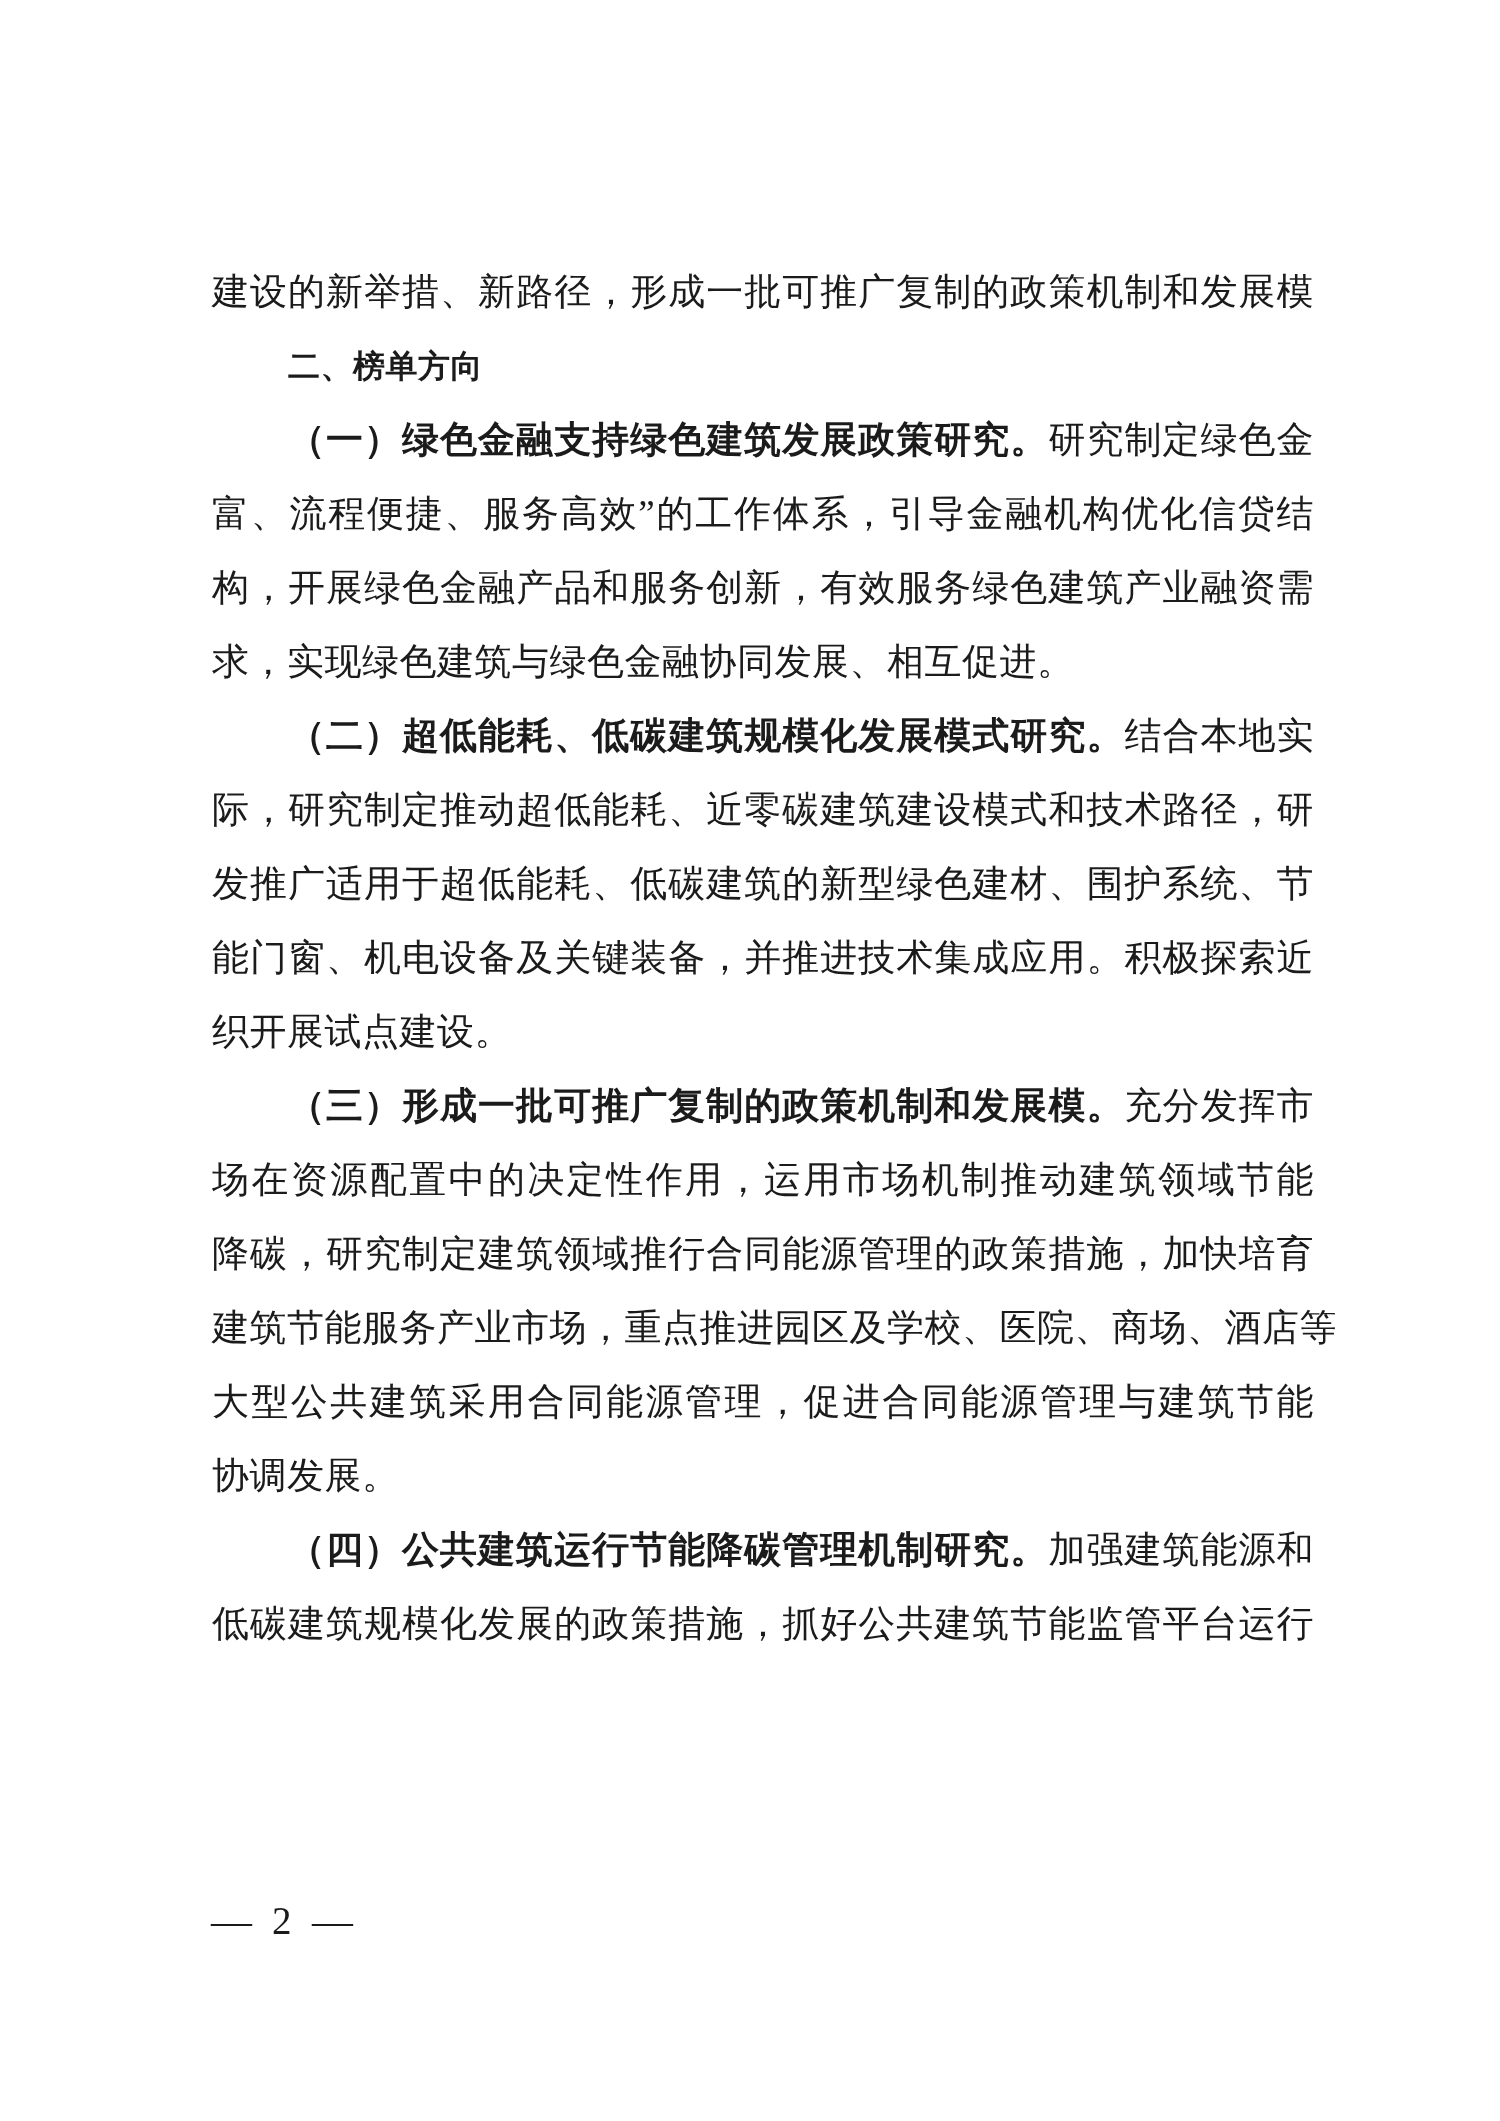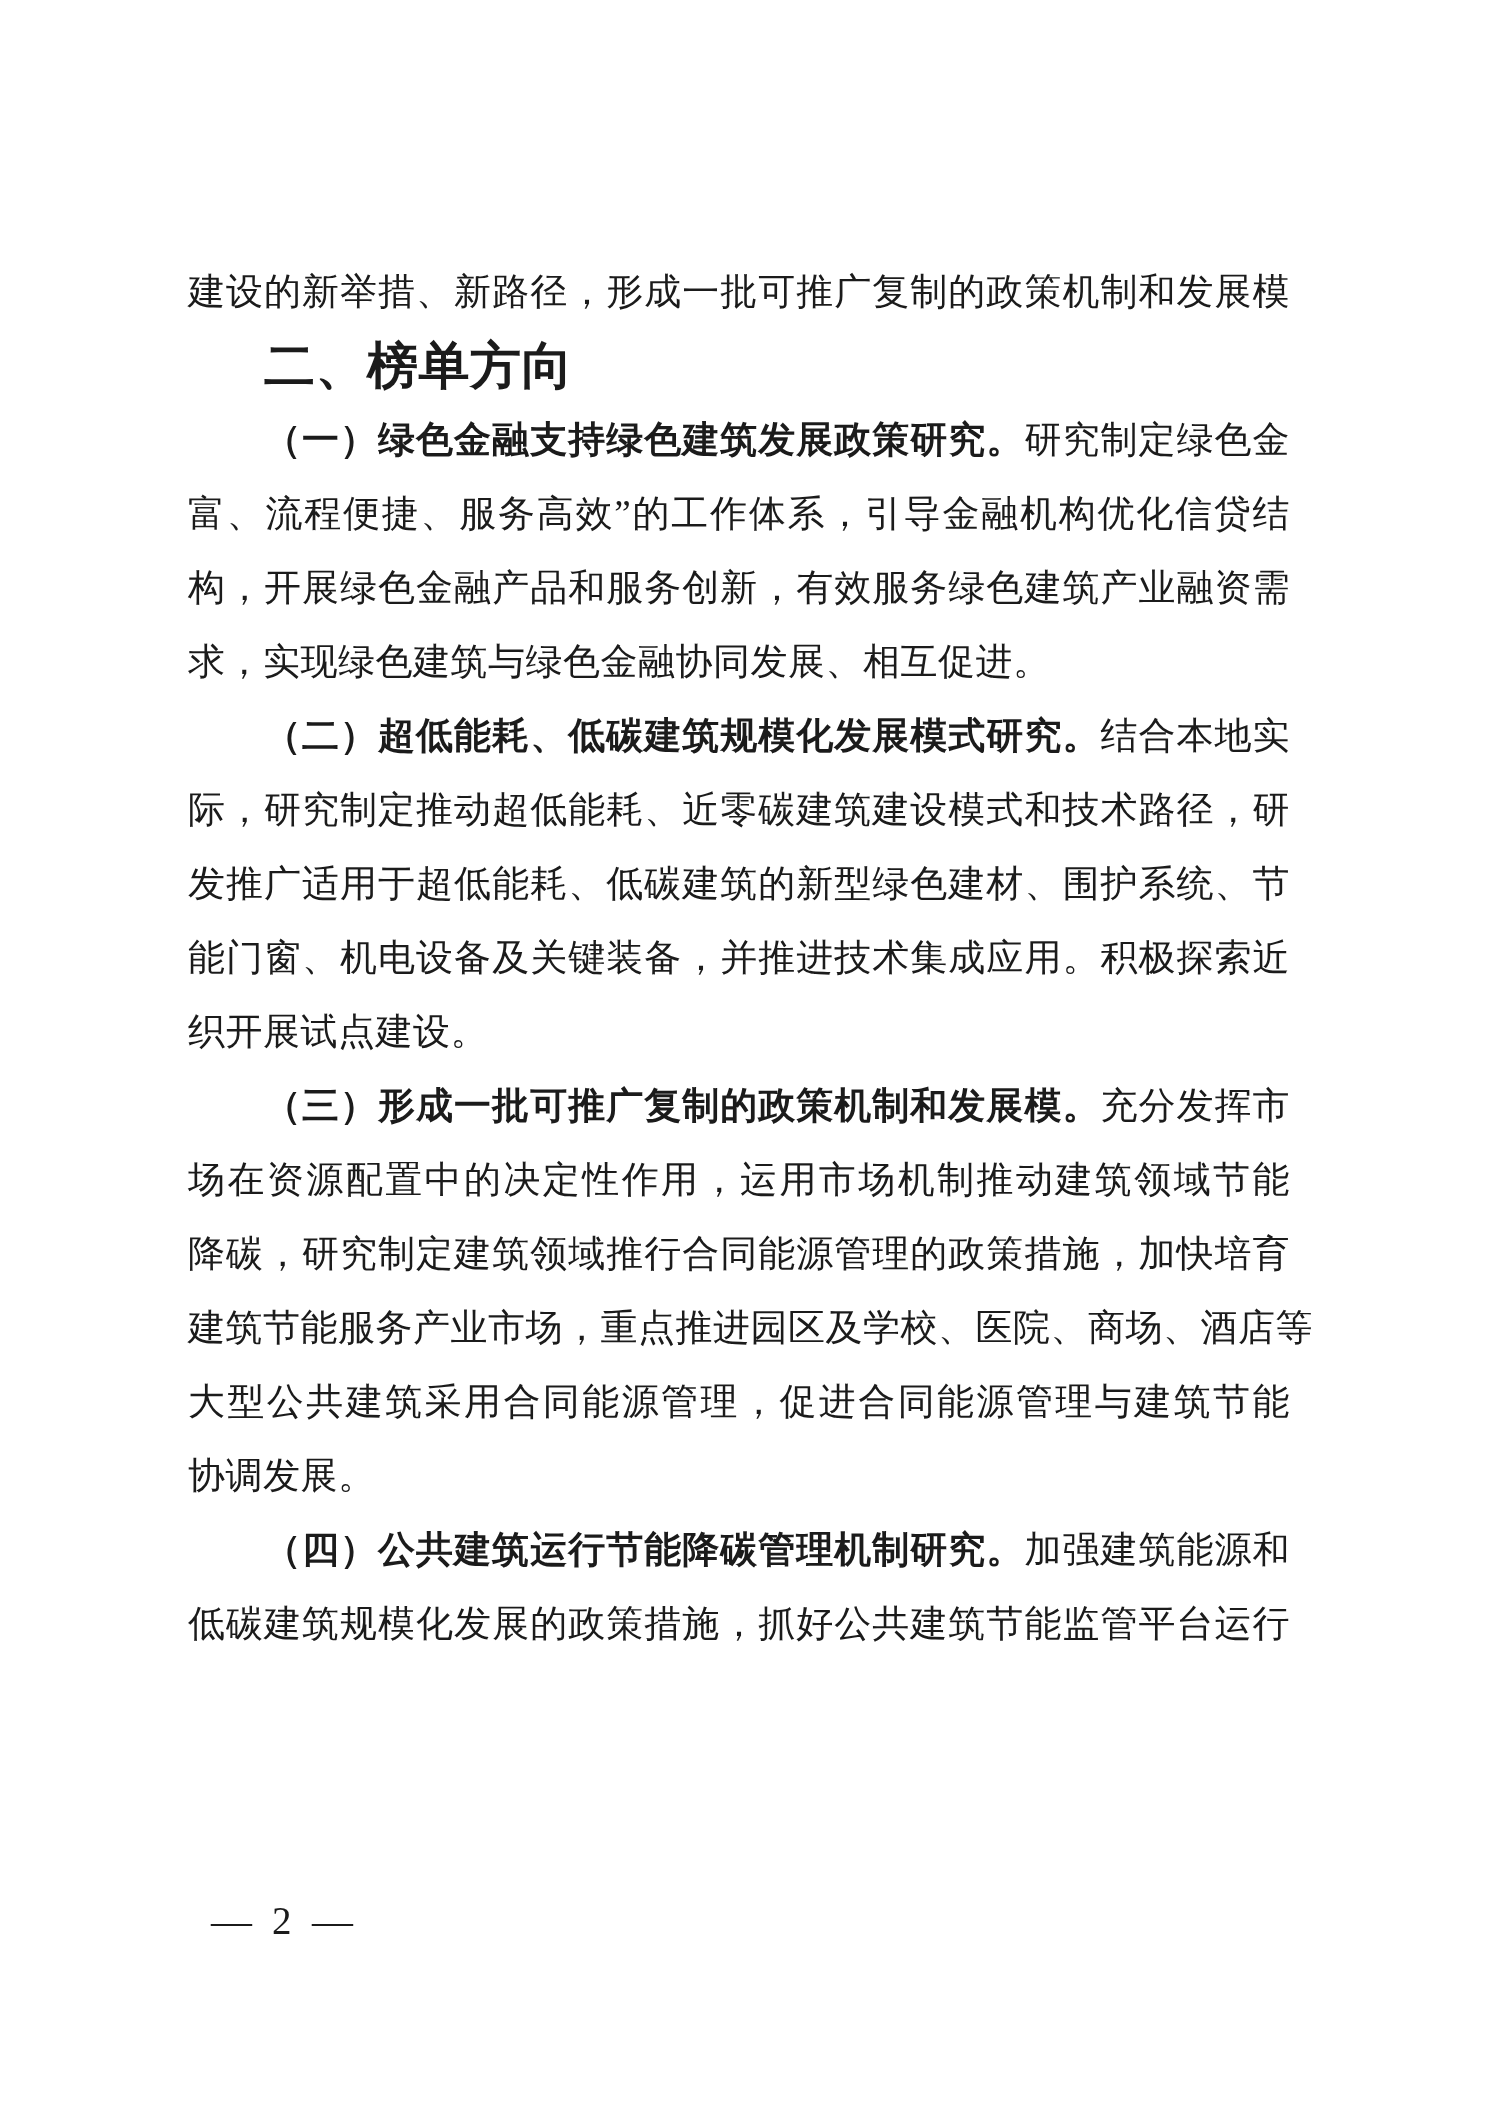--- a/index.html
+++ b/index.html
@@ -7,39 +7,39 @@
     position: relative;
     width: 1500px;
     height: 2121px;
     background: #ffffff;
     color: #1b1b1b;
     font-family: "Liberation Serif", serif;
     overflow: hidden;
   }
   .text-body {
     position: absolute;
-    left: 188px;
+    left: 212px;
     top: 255px;
     width: 1102px;
   }
   .line {
     height: 74px;
     line-height: 74px;
     font-size: 37px;
     text-align: justify;
     text-align-last: justify;
     white-space: nowrap;
     letter-spacing: 0.5px;
   }
   .line.no-justify { text-align-last: left; }
   .line.indent { text-indent: 76px; }
   .line.heading {
     font-family: "Liberation Sans", sans-serif;
     font-weight: 700;
-    font-size: 51px;
+    font-size: 32px;
   }
   .seg { font-weight: inherit; }
   .seg.bold { font-weight: 700; }
   .footer {
     position: absolute;
     left: 212px;
     top: 1892px;
     height: 58px;
     line-height: 58px;
     font-size: 39px;

